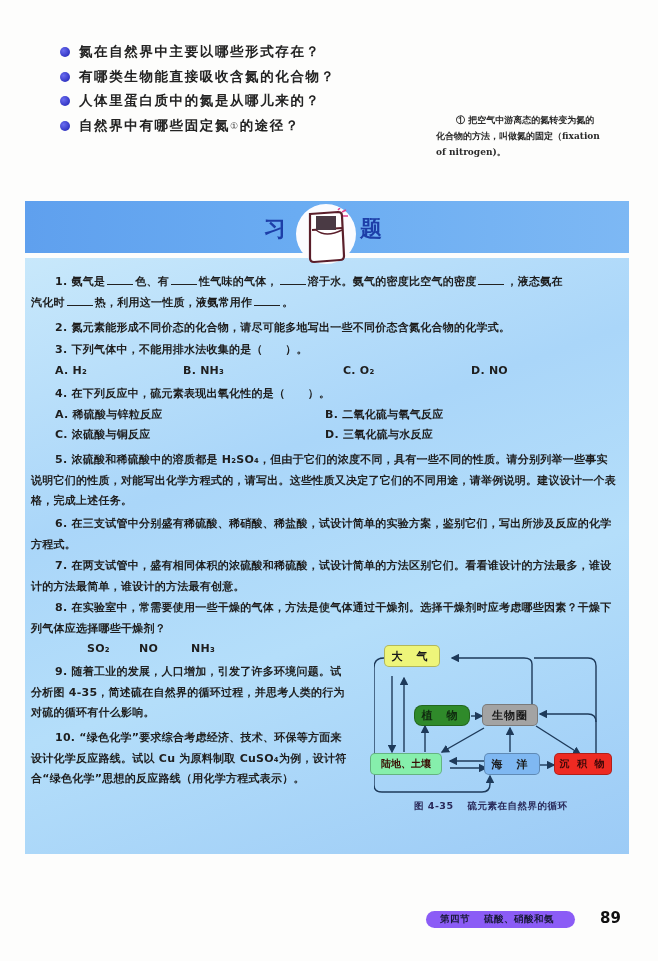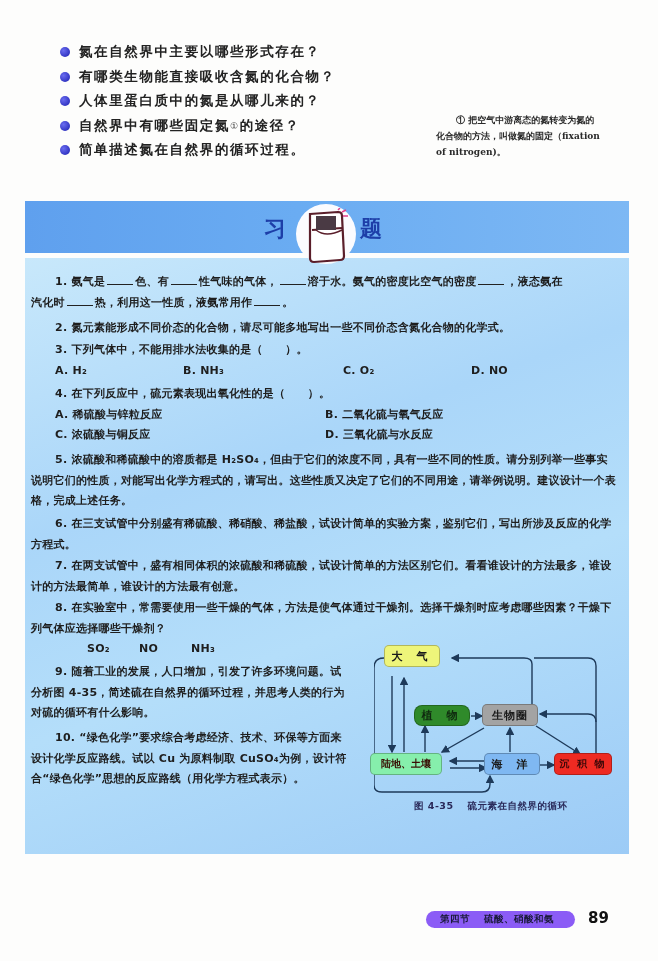--- a/index.html
+++ b/index.html
@@ -37,21 +37,21 @@
 
   
   .diagram { position: absolute; left: 374px; top: 640px; width: 250px; height: 190px; }
   .node { position: absolute; border-radius: 5px; display: flex; align-items: center; justify-content: center; font-size: 11px; font-weight: bold; letter-spacing: 5px; color: #1a1a1a; border: 1px solid rgba(0,0,0,0.25); }
   .fig-caption { position: absolute; left: 414px; top: 800px; font-size: 9.5px; font-weight: bold; color: #2a2a5a; letter-spacing: 0.5px; text-align: right; }
   .fig-caption .num { margin-right: 14px; }
 
   
   .footer-pill { position: absolute; left: 426px; top: 911px; width: 149px; height: 17px; border-radius: 9px; background: #8b5cf6; font-size: 9.5px; font-weight: bold; color: #1a1a3a; display: flex; align-items: center; padding-left: 14px; letter-spacing: 0.5px; }
   .footer-pill .sec { margin-right: 14px; }
-  .page-num { position: absolute; left: 588px; top: 909px; font-size: 15px; font-weight: bold; color: #111; font-family: "DejaVu Sans", sans-serif; }
+  .page-num { position: absolute; left: 600px; top: 909px; font-size: 15px; font-weight: bold; color: #111; font-family: "DejaVu Sans", sans-serif; }
 </style>
 </head>
 <body>
 
 <div class="questions">
   <div class="q-item">
       <span class="bullet"></span>
       <span>氮在自然界中主要以哪些形式存在？</span>
     </div>
   <div class="q-item">
@@ -60,24 +60,20 @@
     </div>
   <div class="q-item">
       <span class="bullet"></span>
       <span>人体里蛋白质中的氮是从哪儿来的？</span>
     </div>
   <div class="q-item">
       <span class="bullet"></span>
       <span>自然界中有哪些固定氮</span>
       <span class="sup">①</span>
       <span>的途径？</span>
-    </div>
-  <div class="q-item">
-      <span class="bullet"></span>
-      <span>简单描述氮在自然界的循环过程。</span>
     </div>
 </div>
 
 <div class="footnote">
   <div class="fn-first">① 把空气中游离态的氮转变为氮的</div>
   <div>化合物的方法，叫做氮的固定（fixation</div>
   <div>of nitrogen)。</div>
 </div>
 
 <div class="header-band"></div>

